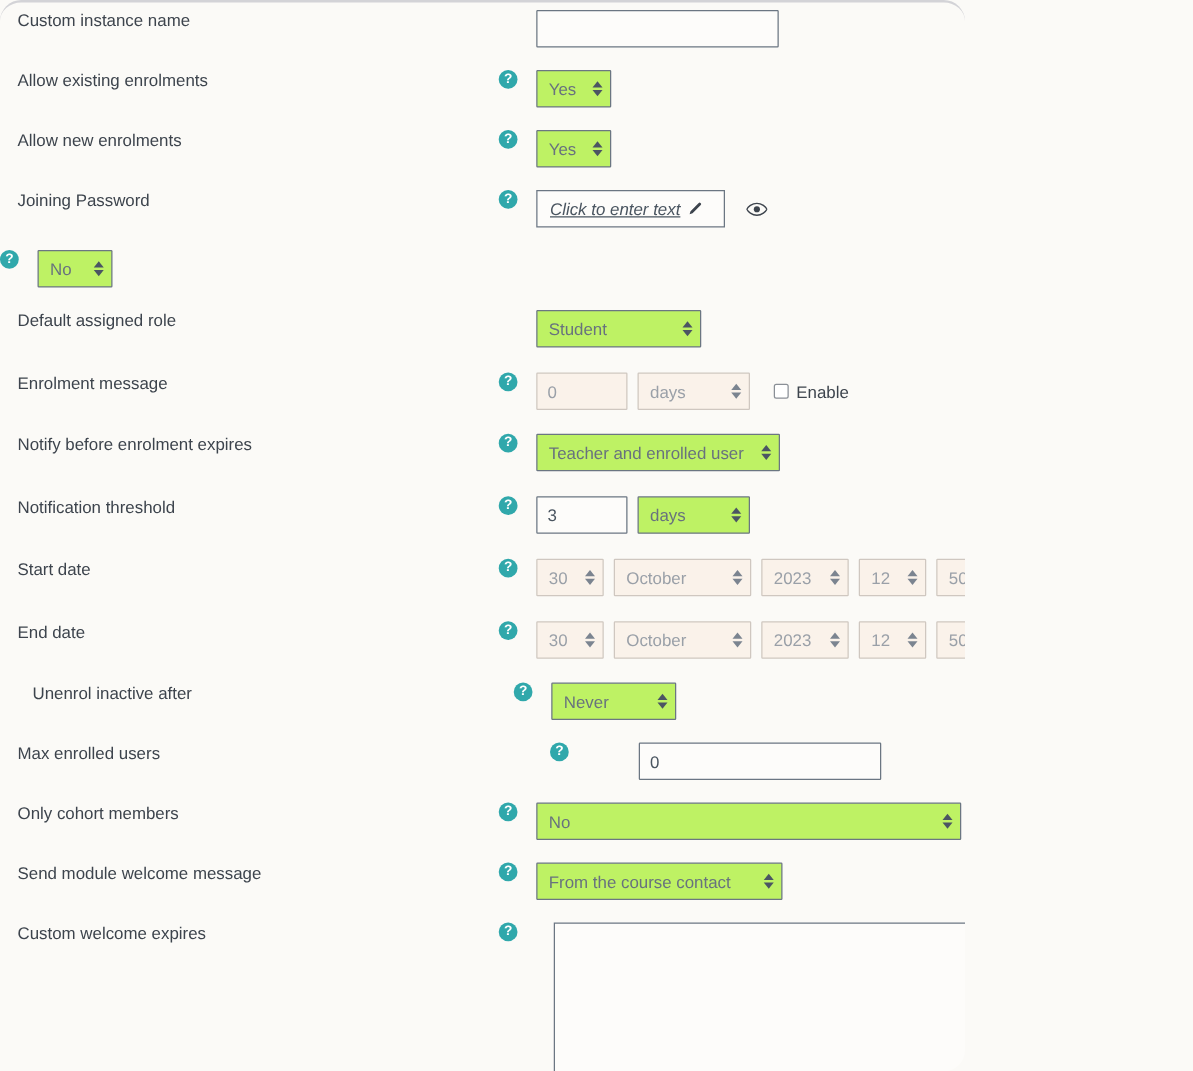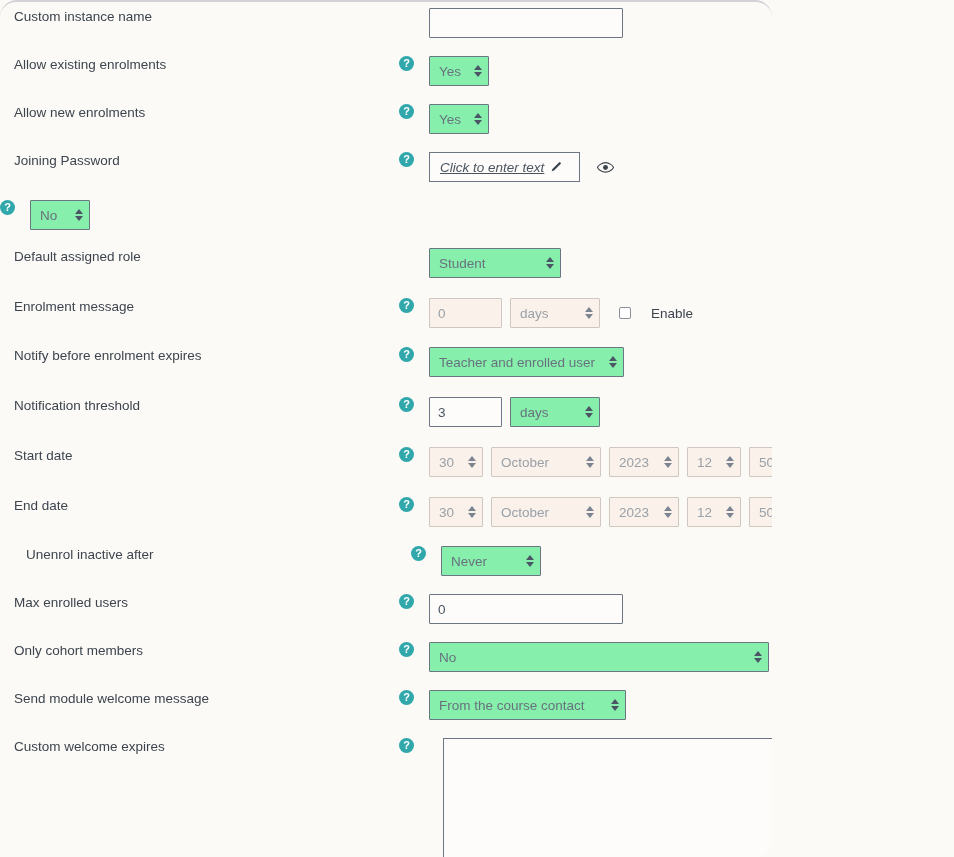--- a/index.html
+++ b/index.html
@@ -83,21 +83,21 @@
     padding: 0 8px;
     border-radius: 1px;
     outline: none;
   }
   .text-input::placeholder { color: #8892a0; opacity: 1; }
 
   .sel {
     position: relative;
     height: 30px;
     border: 1px solid #6b7682;
-    background: #86efac;
+    background: #bef264;
     border-radius: 1px;
     display: flex;
     align-items: center;
     padding: 0 6px 0 9px;
     color: #68727e;
     font-size: 13.5px;
     cursor: pointer;
     white-space: nowrap;
   }
   .sel .sel-val { flex: 0 0 auto; }
@@ -127,21 +127,21 @@
     color: #9aa0a8;
     cursor: default;
   }
   .is-disabled .sel-arrows i.up   { border-bottom-color: #7b8490; }
   .is-disabled .sel-arrows i.down { border-top-color: #7b8490; }
 
   
   .enable-wrap {
     display: flex;
     align-items: center;
-    gap: 20px;
+    gap: 6px;
     white-space: nowrap;
   }
   .cbox {
     width: 12px; height: 12px;
     border: 1px solid #8a8f96;
     background: #ffffff;
     border-radius: 2px;
     cursor: pointer;
     flex: 0 0 auto;
   }
@@ -488,21 +488,21 @@
       <div class="sel" style="width:100px;">
         <span class="sel-val">Never</span>
         <span class="sel-arrows">
             <i class="up"></i>
             <i class="down"></i>
           </span>
       </div>
     </div>
   </div>
 
-  <div class="form-row" style="top:592px;">
+  <div class="form-row" style="top:592px;gap:41px;">
     <div class="row-label">Max enrolled users</div>
     <div class="row-help">
       <span class="help-icon">?</span>
     </div>
     <div class="row-control">
       <input class="text-input" style="width: 194px;" value="0">
     </div>
   </div>
 
   <div class="form-row" style="top:640px;">

